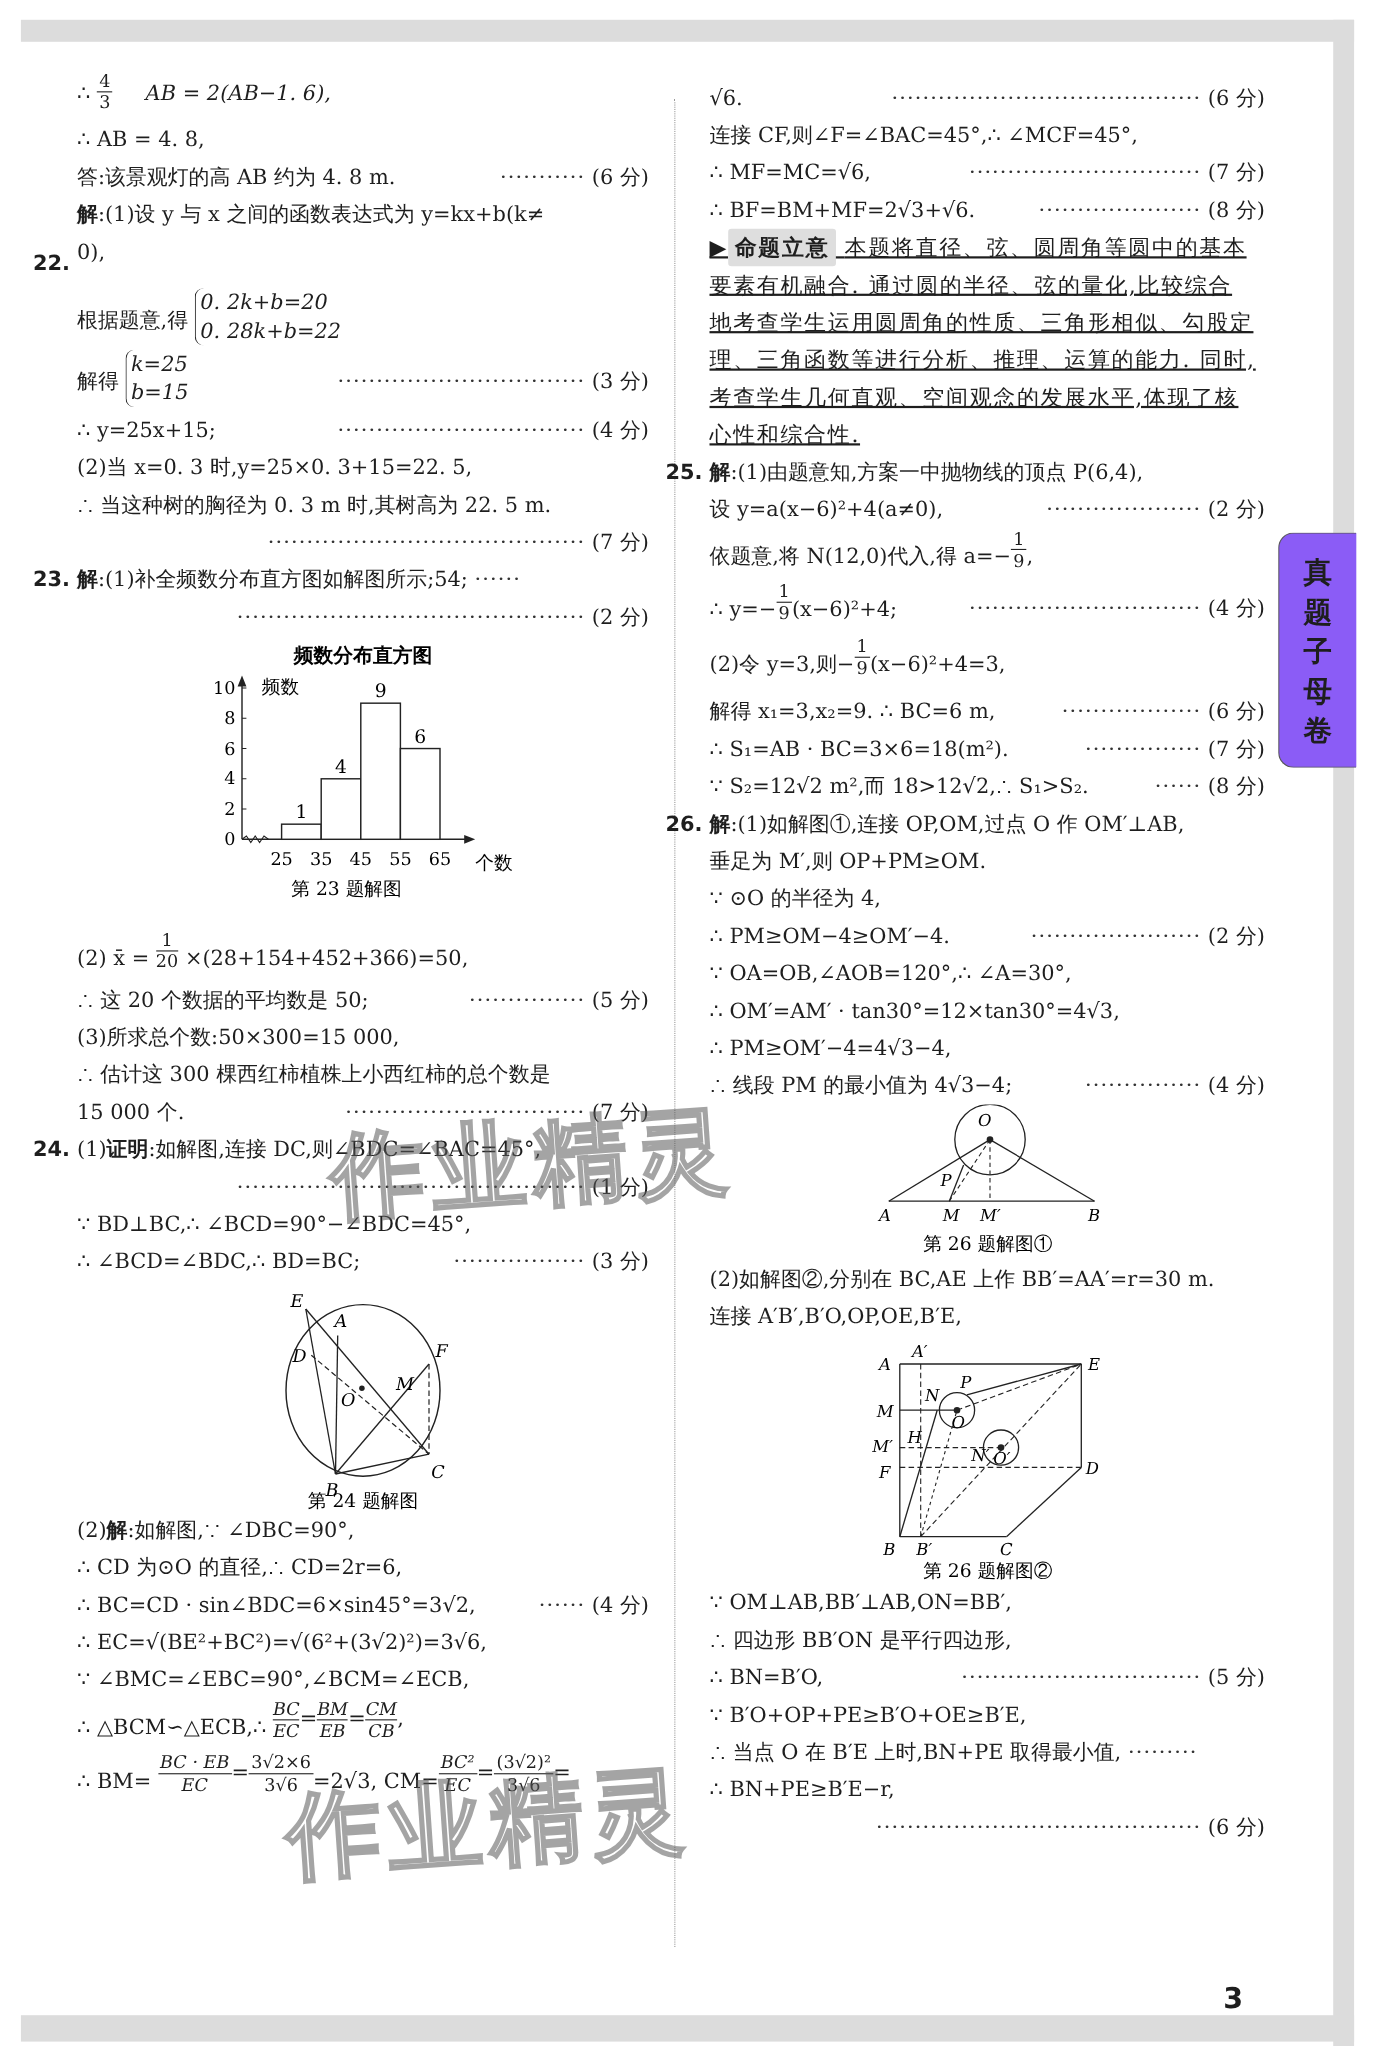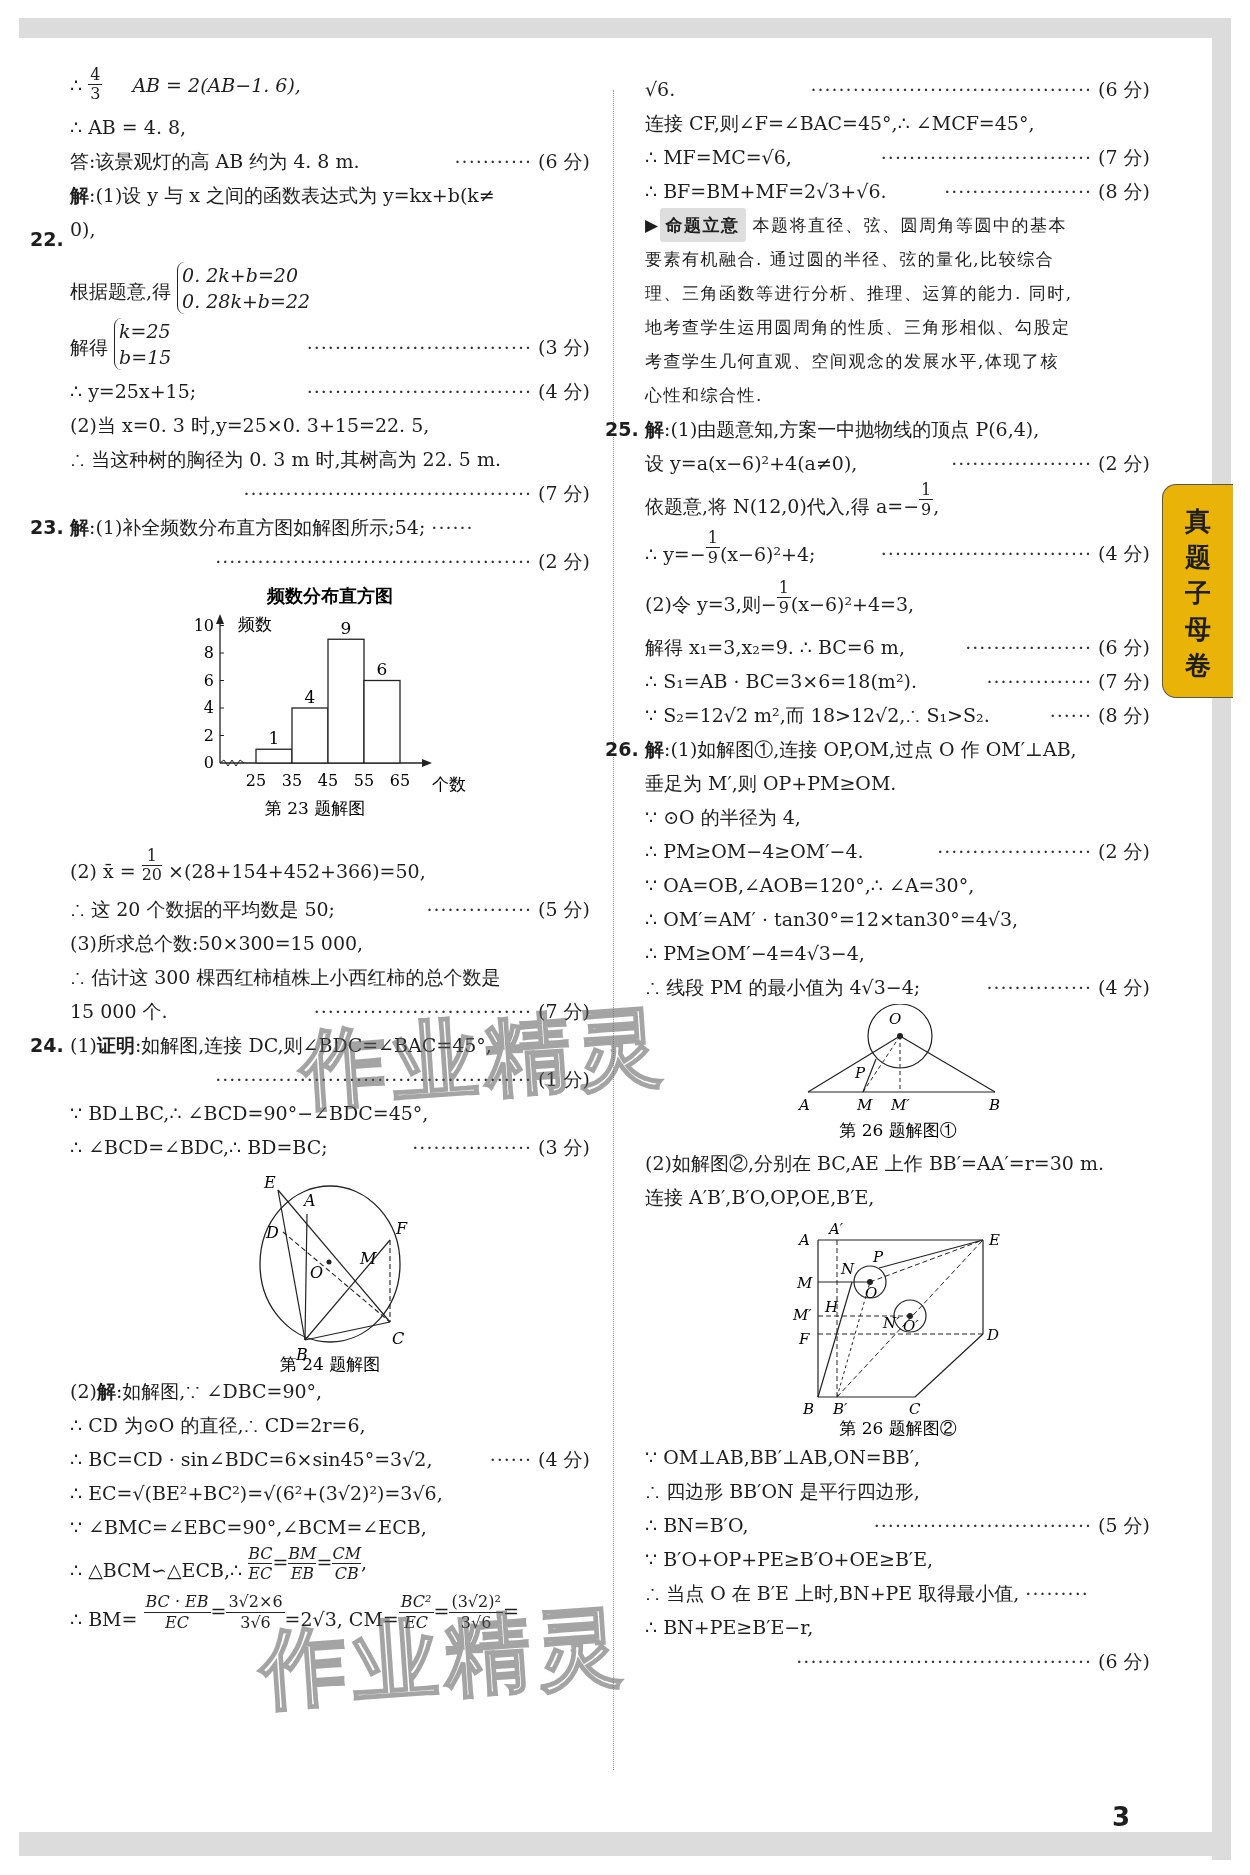--- a/index.html
+++ b/index.html
@@ -13,22 +13,22 @@
   .col-left{left:70px;width:520px;}
   .col-right{left:645px;width:505px;}
   .divider{position:absolute;left:613px;top:90px;width:0;height:1680px;border-left:1px dotted #9a9a9a;}
   .line{position:relative;white-space:nowrap;height:34px;}
   .qn{position:absolute;left:-4px;font-family:"DejaVu Sans","Liberation Sans",sans-serif;font-weight:bold;font-size:19px;}
   .b{font-family:"DejaVu Sans","Liberation Sans",sans-serif;font-weight:bold;}
   .score{position:absolute;right:0;top:0;}
   .dots{letter-spacing:1px;color:#333;}
   .fig{position:relative;margin:0 auto;}
   .tag{display:inline-block;background:#dedede;font-family:"DejaVu Sans","Liberation Sans",sans-serif;font-weight:bold;padding:0 6px;border-radius:3px;}
-  .intent{font-family:"DejaVu Serif","Liberation Serif",serif;font-size:17px;line-height:34px;letter-spacing:1.5px;}
-  .sidetab{position:absolute;left:1162px;top:484px;width:70px;height:212px;border:1.5px solid #555;border-right:none;border-radius:14px 0 0 14px;background:#eab308;}
+  .intent{font-family:"DejaVu Serif","Liberation Serif",serif;font-size:20px;line-height:34px;letter-spacing:1.5px;text-decoration:underline;}
+  .sidetab{position:absolute;left:1162px;top:484px;width:70px;height:212px;border:1.5px solid #555;border-right:none;border-radius:14px 0 0 14px;background:#8b5cf6;}
   .sidetab span{display:block;font-family:"DejaVu Sans","Liberation Sans",sans-serif;font-weight:bold;font-size:26px;line-height:36px;text-align:center;margin-top:18px;width:50px;margin-left:10px;}
   .pagenum{position:absolute;left:1112px;top:1802px;font-family:"DejaVu Sans","Liberation Sans",sans-serif;font-weight:bold;font-size:26px;}
   .wm{position:absolute;font-family:"DejaVu Sans","Liberation Sans",sans-serif;font-size:86px;font-weight:bold;color:transparent;-webkit-text-stroke:2px rgba(90,90,90,0.55);letter-spacing:6px;transform:rotate(-4deg);}
   svg text{font-family:"DejaVu Serif","Liberation Serif",serif;}
 </style>
 </head>
 <body>
 
 <div class="band-left"></div>
 <div class="band-top"></div>
@@ -207,22 +207,22 @@
     <span class="score"><span class="dots">········································</span> <span>(6 分)</span></span></div>
   <div class="line"><span>连接 CF,则∠F=∠BAC=45°,∴ ∠MCF=45°,</span></div>
   <div class="line"><span>∴ MF=MC=√6,</span>
     <span class="score"><span class="dots">······························</span> <span>(7 分)</span></span></div>
   <div class="line"><span>∴ BF=BM+MF=2√3+√6.</span>
     <span class="score"><span class="dots">·····················</span> <span>(8 分)</span></span></div>
 
   <div class="intent">
     <div class="line"><span style="font-family:'DejaVu Sans',sans-serif;">▶</span><span class="tag">命题立意</span> <span>本题将直径、弦、圆周角等圆中的基本</span></div>
     <div class="line"><span>要素有机融合. 通过圆的半径、弦的量化,比较综合</span></div>
+    <div class="line"><span>地考查学生运用圆周角的性质、三角形相似、勾股定</span></div>
     <div class="line"><span>理、三角函数等进行分析、推理、运算的能力. 同时,</span></div>
-    <div class="line"><span>地考查学生运用圆周角的性质、三角形相似、勾股定</span></div>
     <div class="line"><span>考查学生几何直观、空间观念的发展水平,体现了核</span></div>
     <div class="line"><span>心性和综合性.</span></div>
   </div>
 
   <div class="line">
     <span class="qn" style="left:-40px;">25.</span>
     <span class="b">解</span><span>:(1)由题意知,方案一中抛物线的顶点 P(6,4),</span>
   </div>
   <div class="line"><span>设 y=a(x−6)²+4(a≠0),</span>
     <span class="score"><span class="dots">····················</span> <span>(2 分)</span></span></div>

